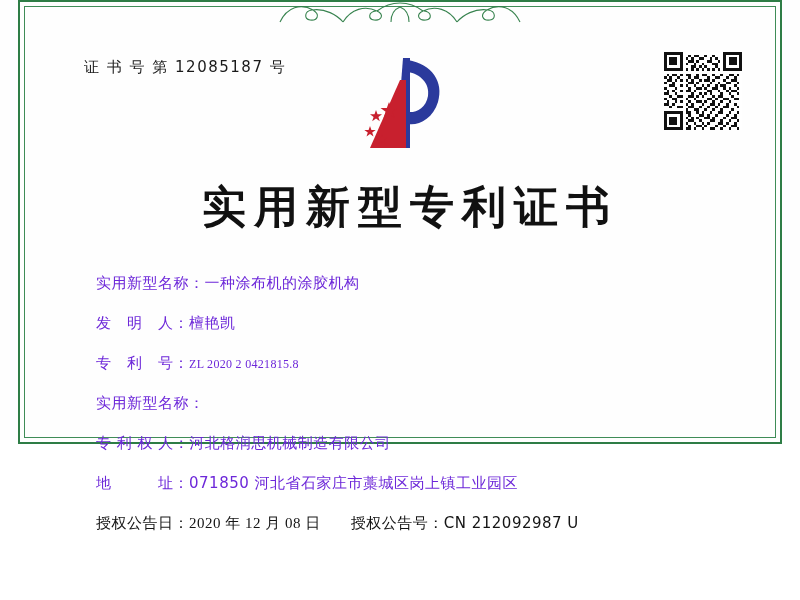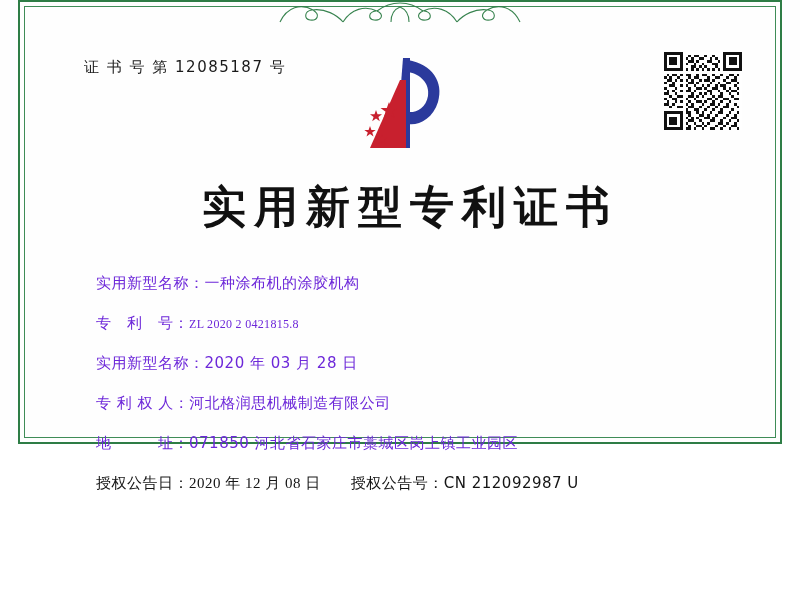--- a/index.html
+++ b/index.html
@@ -415,29 +415,32 @@
 
   <div class="main-title">实用新型专利证书</div>
 
   <div class="fields">
 
     <div class="field-row">
       <span class="field-label">实用新型名称：</span>
       <span class="field-value">一种涂布机的涂胶机构</span>
     </div>
 
+    <div class="field-row">
+      <span class="field-label">发　明　人：</span>
+      <span class="field-value">檀艳凯</span>
+    </div>
 
     <div class="field-row">
       <span class="field-label">专　利　号：</span>
       <span class="field-value mono-ish">ZL 2020 2 0421815.8</span>
     </div>
 
     <div class="field-row">
       <span class="field-label">实用新型名称：</span>
-      <span class="field-value">2020 年 03 月 28 日</span>
     </div>
 
     <div class="field-row">
       <span class="field-label">专 利 权 人：</span>
       <span class="field-value">河北格润思机械制造有限公司</span>
     </div>
 
     <div class="field-row">
       <span class="field-label">地　　　址：</span>
       <span class="field-value">071850 河北省石家庄市藁城区岗上镇工业园区</span>

